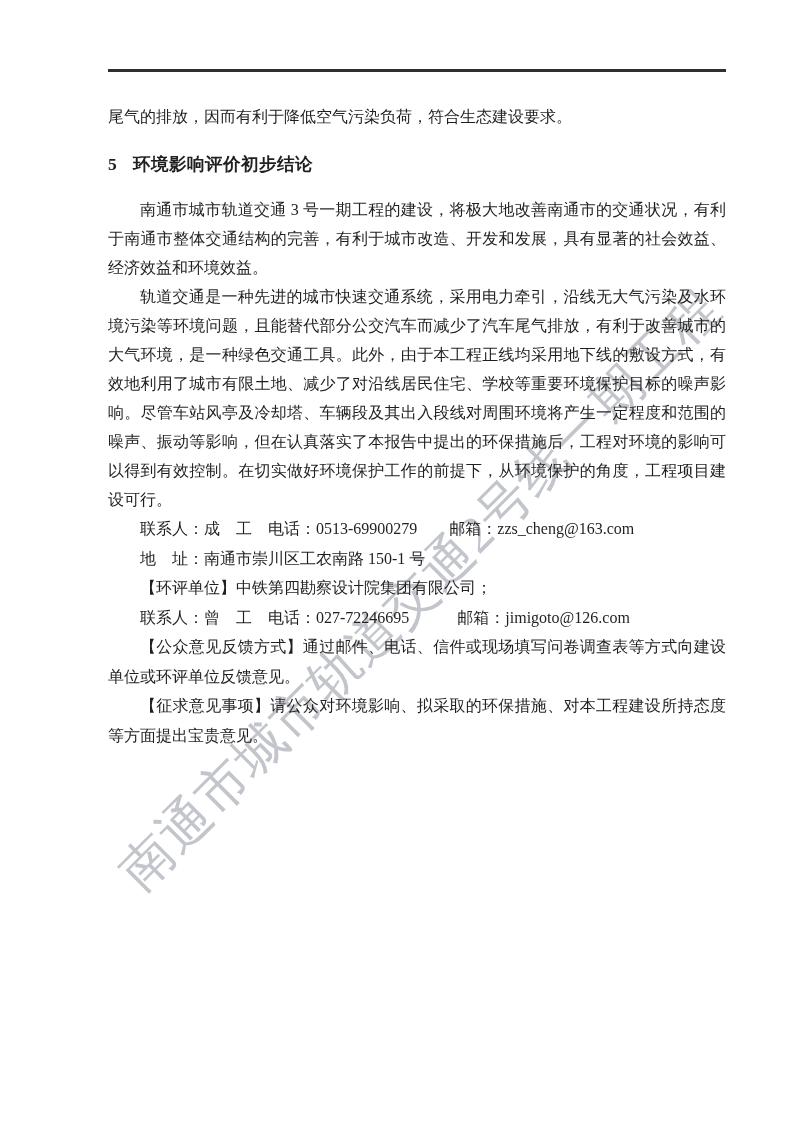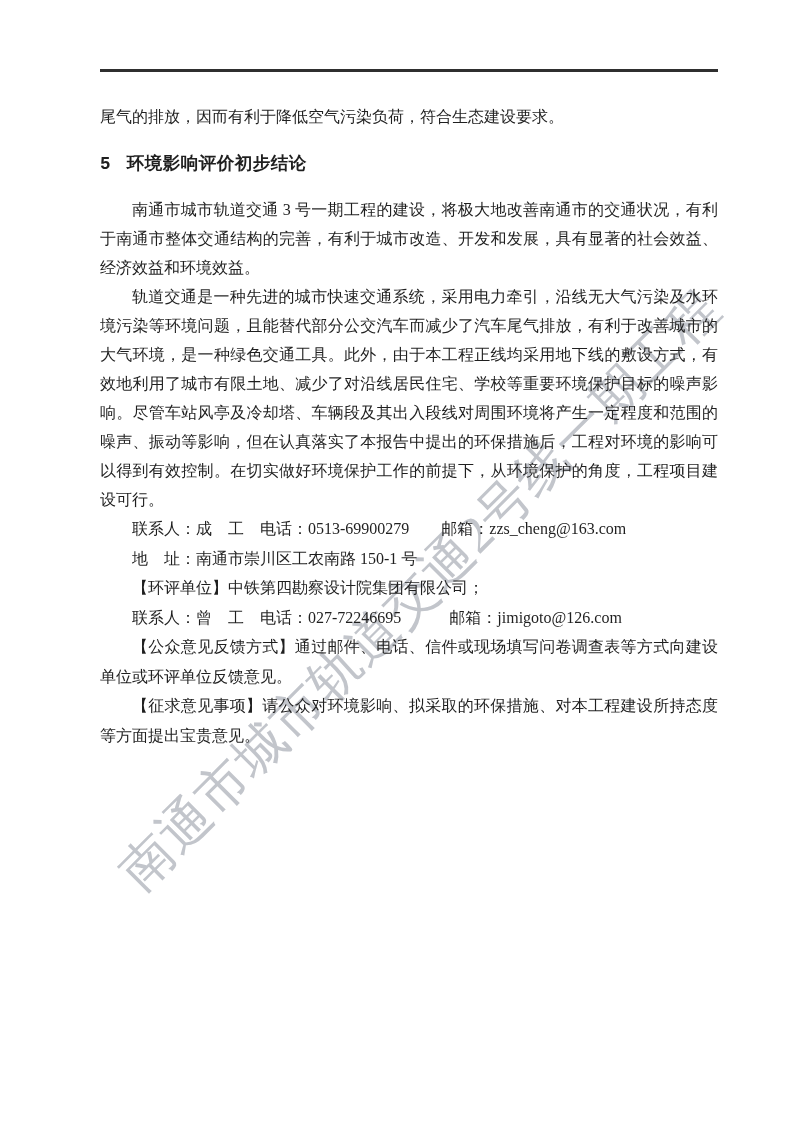--- a/index.html
+++ b/index.html
@@ -20,39 +20,39 @@
     font-size: 52px;
     white-space: nowrap;
     letter-spacing: 1px;
     z-index: 1;
     font-family: "Liberation Serif", "DejaVu Serif", serif;
     pointer-events: none;
   }
   .content {
     position: absolute;
     z-index: 2;
-    left: 100px;
+    left: 108px;
     top: 0;
     width: 618px;
   }
   .rule {
     margin-top: 69px;
     height: 3px;
     background: #2f2f2f;
   }
   .para {
     margin: 0;
     font-size: 16px;
     line-height: 29px;
     text-align: justify;
   }
   .para.indent { text-indent: 2em; }
   .p-intro { margin-top: 30px; }
   .heading {
-    font-family: Liberation Mono, monospace;
+    font-family: Liberation Serif, serif;
     font-size: 17.5px;
     font-weight: 700;
     line-height: 26px;
     margin: 0;
     letter-spacing: 0.5px;
   }
   .h-s5 { margin: 20px 0 18px 0; }
   .h-s6 { margin: 12px 0 15px 0; }
   .sec-num { margin-right: 0.9em; }
   .contact-block .para { line-height: 29.5px; }

